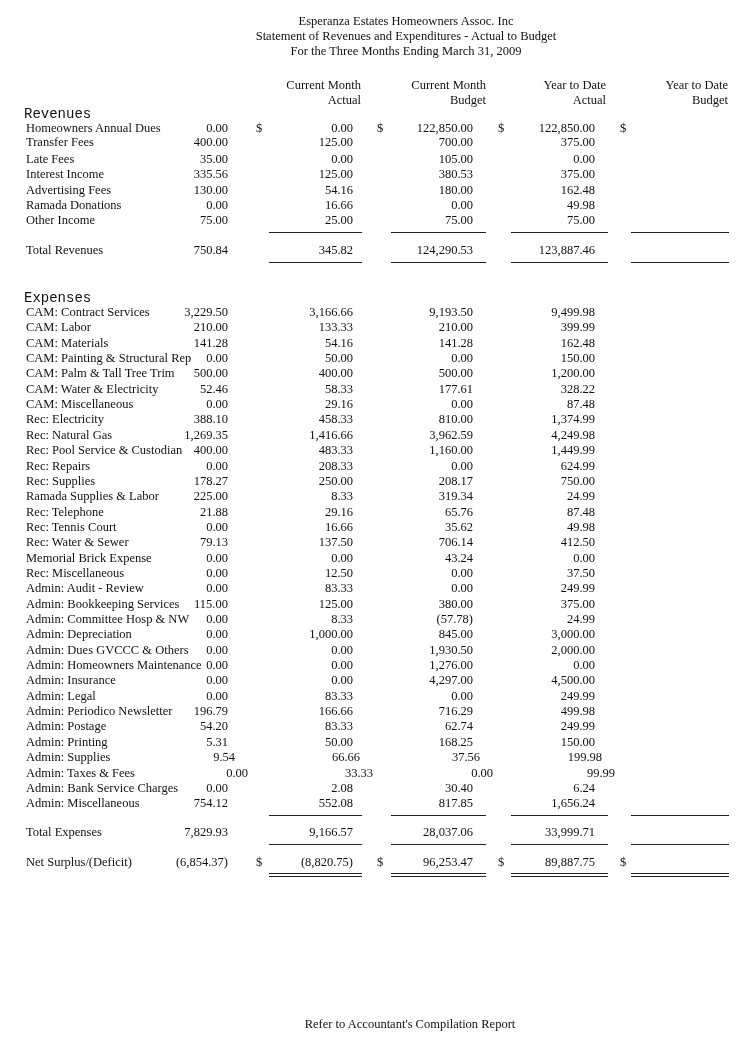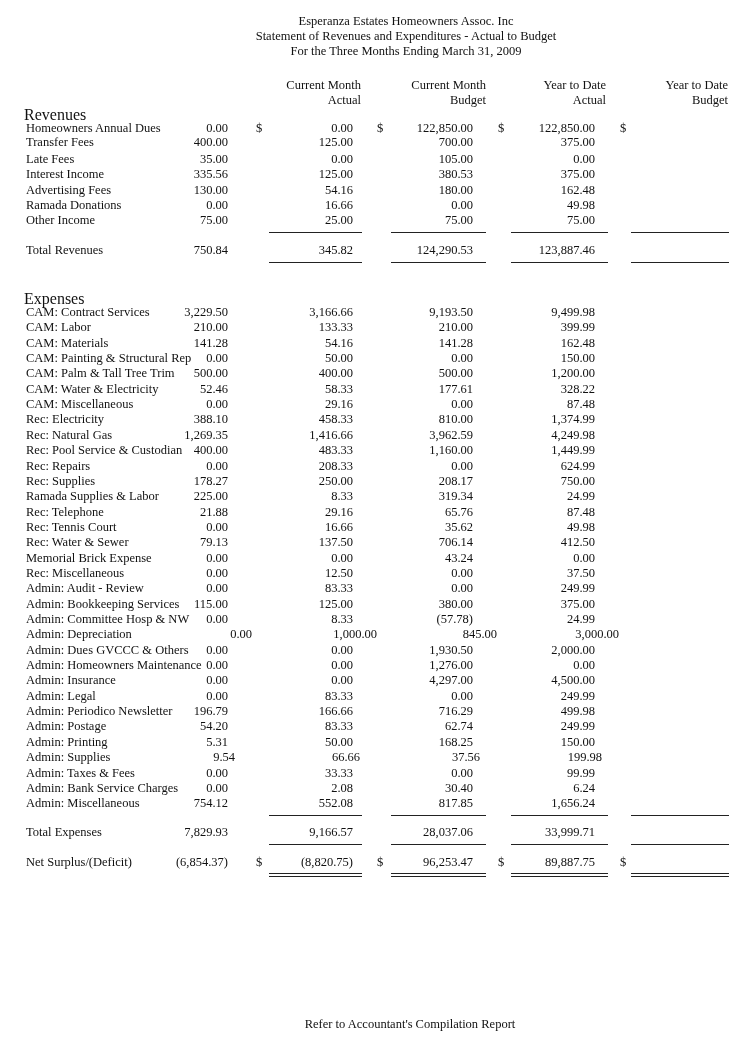--- a/index.html
+++ b/index.html
@@ -5,21 +5,21 @@
   html, body { margin: 0; padding: 0; background: #ffffff; }
   body { width: 756px; height: 1042px; position: relative; overflow: hidden;
          font-family: "Liberation Serif", "DejaVu Serif", serif; color: #111; }
   .title { position: absolute; left: 0; width: 812px; text-align: center; font-size: 12.5px; line-height: 15px; }
   .t1 { top: 14px; }
   .t2 { top: 29px; }
   .t3 { top: 44px; }
   .colhead { position: absolute; top: 78px; text-align: right; font-size: 12.5px; line-height: 15px; }
   .row { position: absolute; left: 0; width: 623px; height: 15.4px; font-size: 12.5px; line-height: 15px; }
   .label { position: absolute; left: 26px; white-space: nowrap; }
-  .section { position: absolute; left: 24px; font-size: 16px; }
+  .section { position: absolute; left: 24px; font-size: 14px; font-family: Liberation Mono, monospace; }
   .num { position: absolute; text-align: right; white-space: nowrap; }
   .c1 { right: 395px; }
   .c2 { right: 270px; }
   .c3 { right: 150px; }
   .c4 { right: 28px; }
   .dol { position: absolute; }
   .d1 { left: 256px; } .d2 { left: 377px; } .d3 { left: 498px; } .d4 { left: 620px; }
   .rule { position: absolute; height: 0; border-top: 1.5px solid #222; }
   .r1 { left: 269px; width: 93px; }
   .r2 { left: 391px; width: 95px; }
@@ -270,21 +270,21 @@
       <span class="num c3">380.00</span>
       <span class="num c4">375.00</span>
     </div>
     <div class="row" style="top: 612px;">
       <span class="label">Admin: Committee Hosp &amp; NW</span>
       <span class="num c1">0.00</span>
       <span class="num c2">8.33</span>
       <span class="num c3">(57.78)</span>
       <span class="num c4">24.99</span>
     </div>
-    <div class="row" style="top: 627.35px; padding-left: 24px;">
+    <div class="row" style="top: 627.35px;">
       <span class="label">Admin: Depreciation</span>
       <span class="num c1">0.00</span>
       <span class="num c2">1,000.00</span>
       <span class="num c3">845.00</span>
       <span class="num c4">3,000.00</span>
     </div>
     <div class="row" style="top: 642.7px;">
       <span class="label">Admin: Dues GVCCC &amp; Others</span>
       <span class="num c1">0.00</span>
       <span class="num c2">0.00</span>
@@ -333,21 +333,21 @@
       <span class="num c3">168.25</span>
       <span class="num c4">150.00</span>
     </div>
     <div class="row" style="top: 750.15px; padding-left: 7px;">
       <span class="label">Admin: Supplies</span>
       <span class="num c1">9.54</span>
       <span class="num c2">66.66</span>
       <span class="num c3">37.56</span>
       <span class="num c4">199.98</span>
     </div>
-    <div class="row" style="top: 765.5px;">
+    <div class="row" style="top: 765.5px; padding-left: 20px;">
       <span class="label">Admin: Taxes &amp; Fees</span>
       <span class="num c1">0.00</span>
       <span class="num c2">33.33</span>
       <span class="num c3">0.00</span>
       <span class="num c4">99.99</span>
     </div>
     <div class="row" style="top: 780.85px;">
       <span class="label">Admin: Bank Service Charges</span>
       <span class="num c1">0.00</span>
       <span class="num c2">2.08</span>

